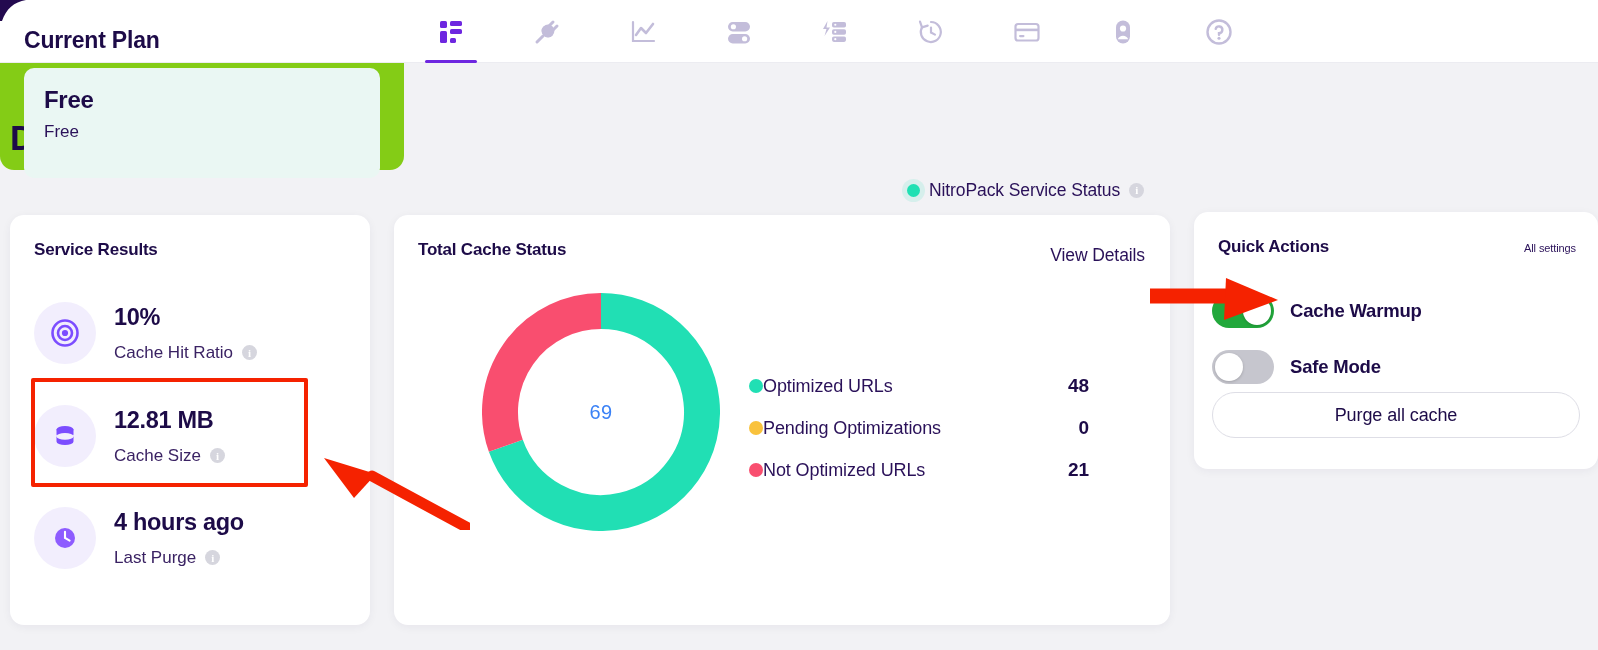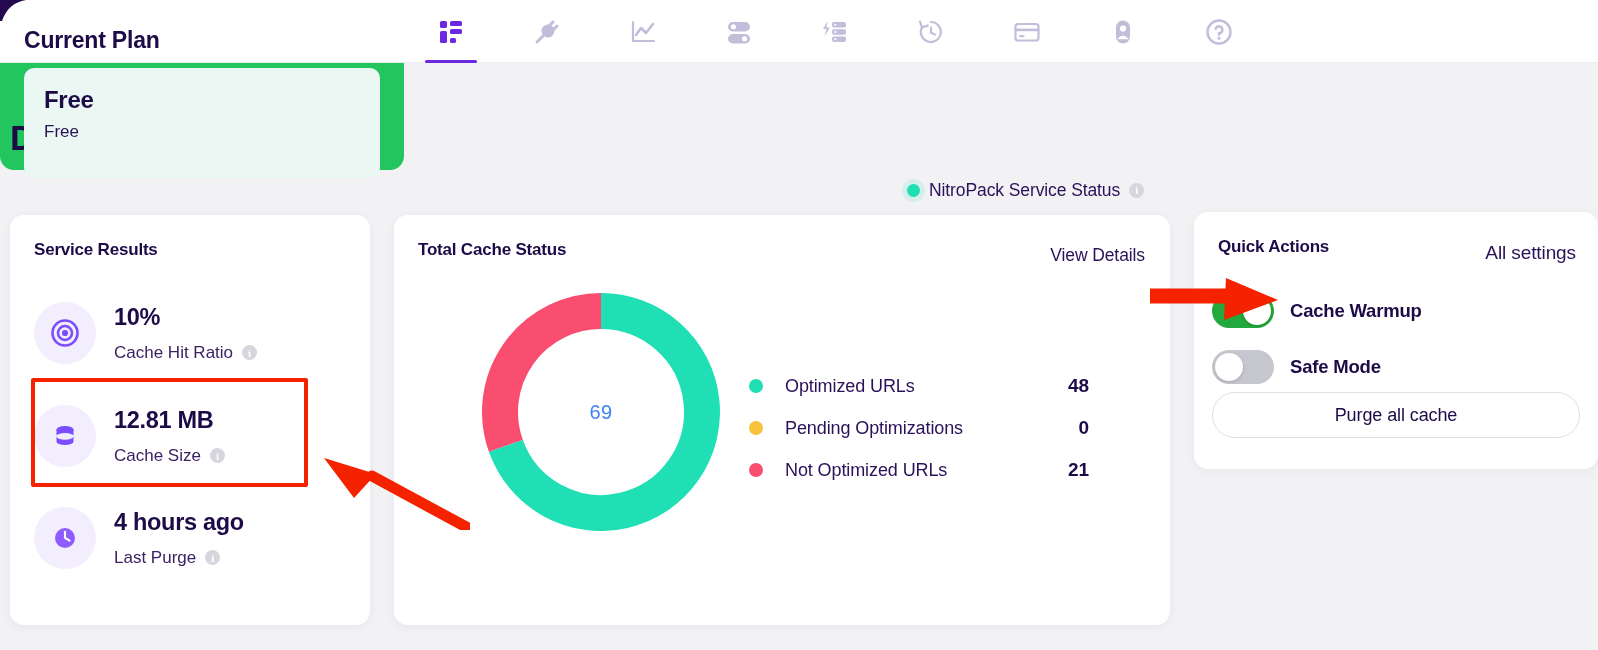--- a/index.html
+++ b/index.html
@@ -75,21 +75,21 @@
     position: absolute;
     background: #FFFFFF;
     border-radius: 14px;
     box-shadow: 0 2px 10px rgba(30,20,70,0.055);
   }
   #card-service  { left: 10px;   top: 215px; width: 360px;  height: 410px; }
   #card-cache    { left: 394px;  top: 215px; width: 776px;  height: 410px; }
   #card-quick    { left: 1194px; top: 212px; width: 404px;  height: 257px; }
   #card-plan     {
     left: 1194px; top: 500px; width: 404px; height: 170px;
-    background: #22c55e; border-radius: 14px; padding-left: 20px;
+    background: #84cc16; border-radius: 14px; padding-left: 20px;
   }
 
   .card-title {
     position: absolute; left: 24px; top: 25px;
     font-size: 17px; font-weight: 700; color: #1D0B48; letter-spacing: -0.2px;
   }
 
   
   .sr-row {
     position: absolute; left: 24px;
@@ -115,30 +115,30 @@
     display: flex; align-items: center; justify-content: center;
     font-size: 20px; color: #3b82f6; letter-spacing: 0.4px;
   }
 
   .legend { position: absolute; left: 355px; top: 150px; width: 340px; }
   .legend-row {
     display: flex; align-items: center; height: 42px;
     font-size: 18px; color: #2A1159; letter-spacing: -0.1px;
   }
   .lg-dot { width: 14px; height: 14px; border-radius: 50%; flex: 0 0 auto; }
-  .lg-name { margin-left: 22px; flex: 1 1 auto; }
+  .lg-name { flex: 1 1 auto; }
   .lg-num { font-weight: 700; font-size: 19px; color: #1D0B48; }
 
   .view-details {
     position: absolute; right: 25px; top: 30px;
     font-size: 17.5px; color: #2A1159; cursor: pointer; letter-spacing: -0.1px;
   }
   .all-settings {
     position: absolute; right: 22px; top: 30px;
-    font-size: 19px; color: #2A1159; cursor: pointer; letter-spacing: -0.1px;
+    font-size: 11px; color: #2A1159; cursor: pointer; letter-spacing: -0.1px;
   }
 
   
   .qa-row {
     position: absolute; left: 18px;
     display: flex; align-items: center; gap: 16px;
   }
   .toggle {
     width: 62px; height: 34px; border-radius: 17px;
     position: relative; flex: 0 0 auto; cursor: pointer;

